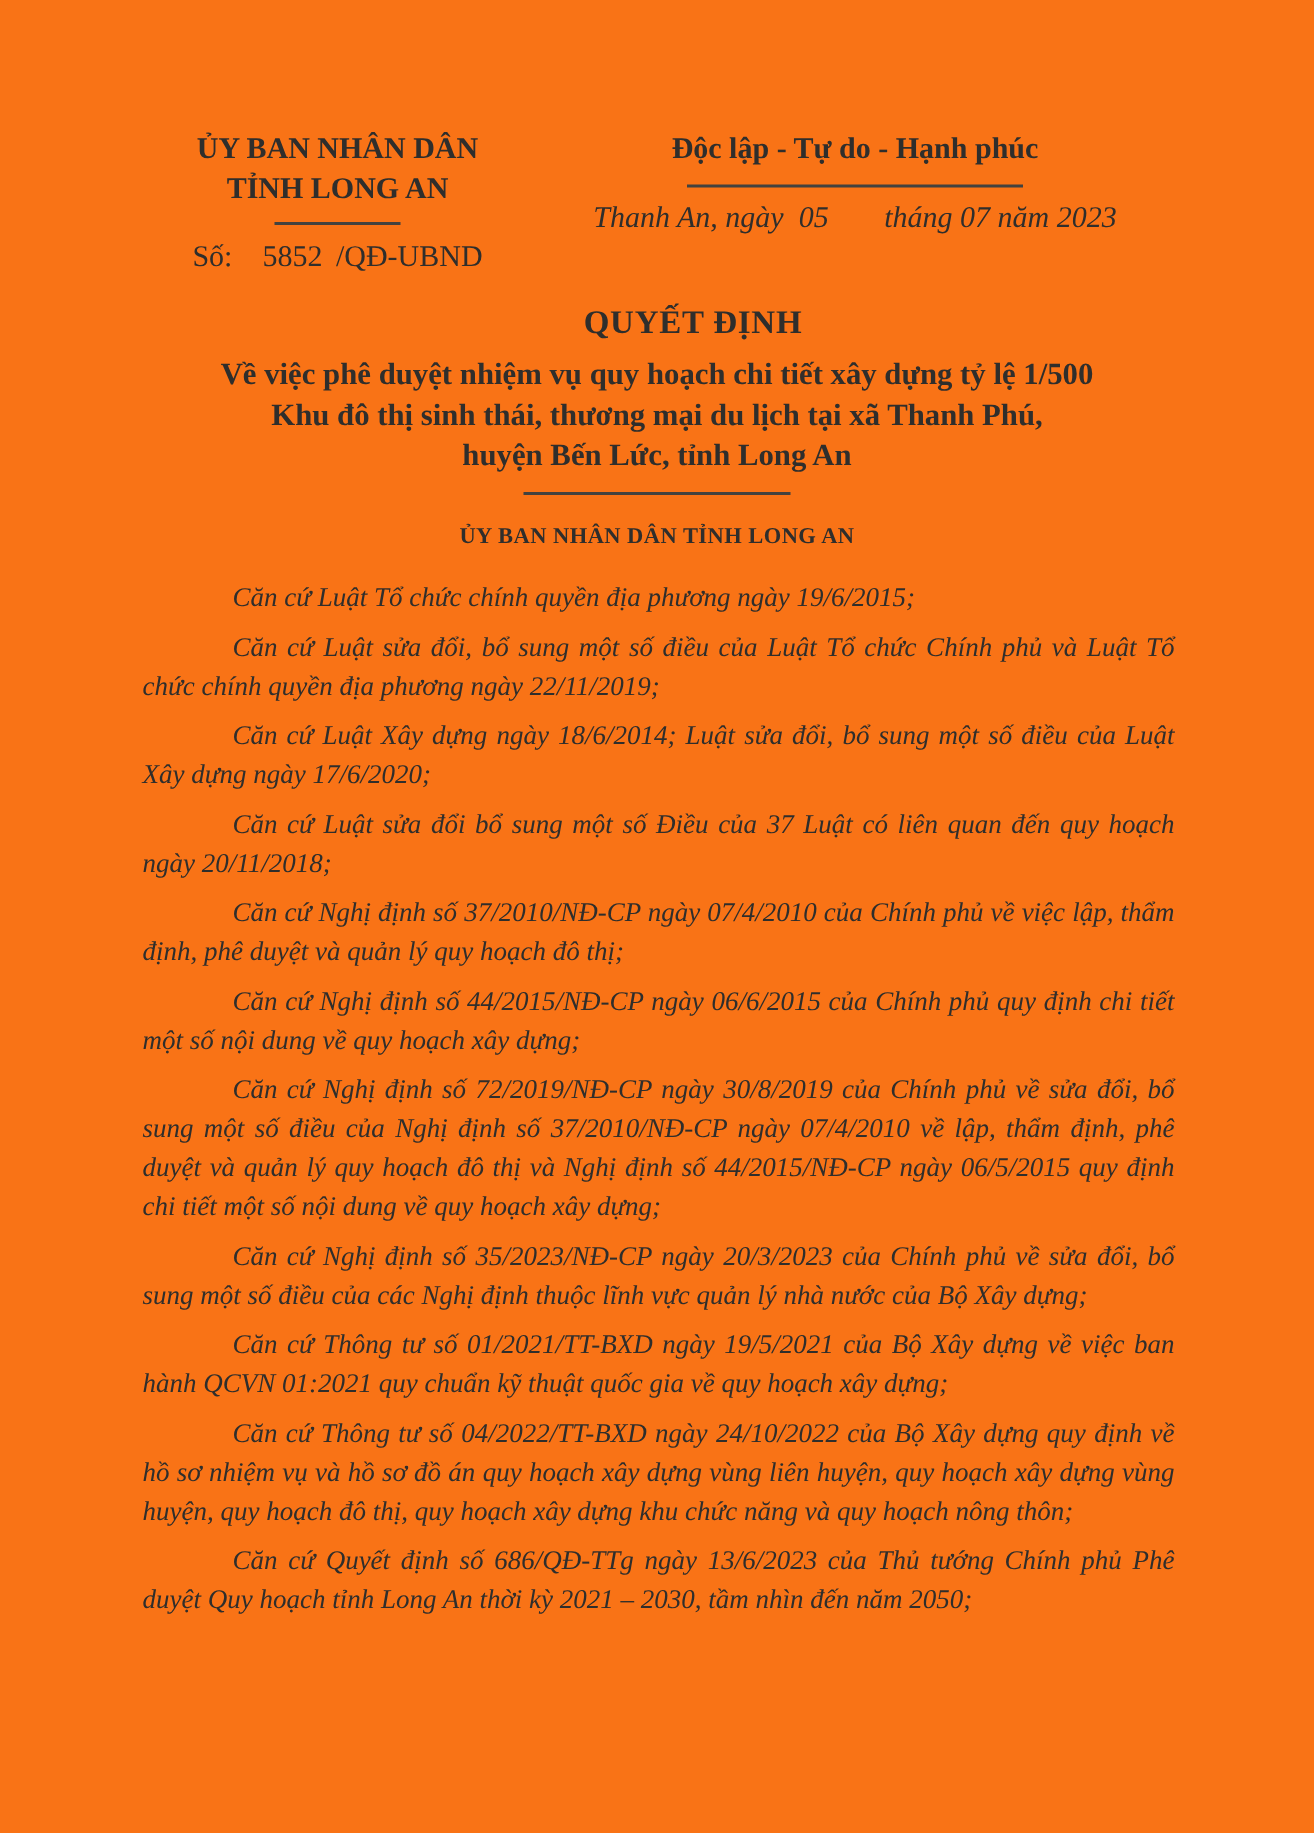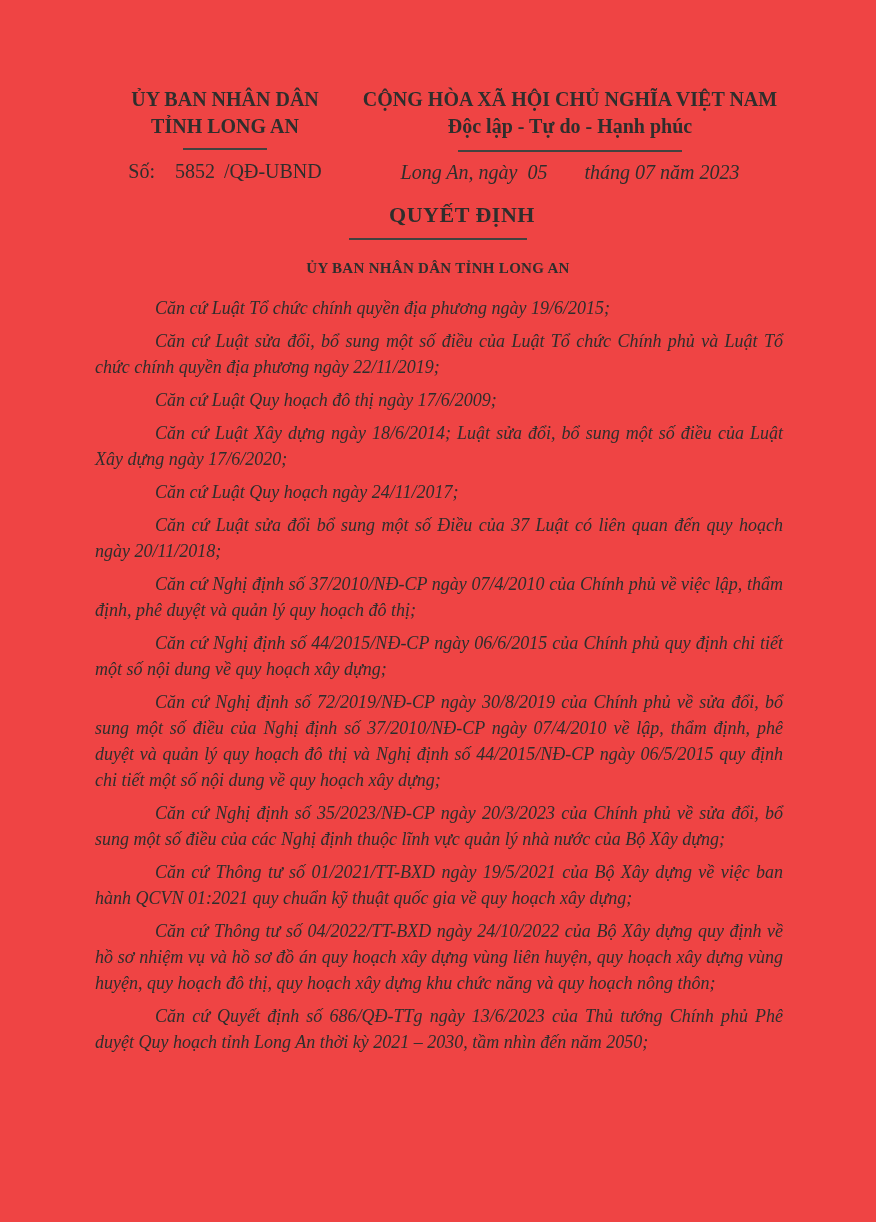--- a/index.html
+++ b/index.html
@@ -7,21 +7,21 @@
     margin: 0;
     padding: 0;
     background: #ffffff;
   }
   .page {
     position: relative;
     width: 876px;
     height: 1222px;
     margin: 0 auto;
     overflow: hidden;
-    background: #ef4444;
+    background: #f97316;
     color: #2f2e2c;
     font-family: "Liberation Serif", "DejaVu Serif", serif;
   }
   
   .hdr-left {
     position: absolute;
     left: 85px;
     top: 86px;
     width: 280px;
     text-align: center;
@@ -113,43 +113,45 @@
   <div class="hdr-left">
     <div class="agency-line">ỦY BAN NHÂN DÂN</div>
     <div class="agency-line">TỈNH LONG AN</div>
     <hr class="rule rule-left">
     <div class="doc-number">
       <span>Số:</span><span class="num">5852</span><span class="sym">/QĐ-UBND</span>
     </div>
   </div>
 
   <div class="hdr-right">
-    <div class="nat-line">CỘNG HÒA XÃ HỘI CHỦ NGHĨA VIỆT NAM</div>
     <div class="nat-line">Độc lập - Tự do - Hạnh phúc</div>
     <hr class="rule rule-right">
     <div class="dateline">
-      <span>Long An, ngày</span><span class="day">05</span><span class="rest">tháng 07 năm 2023</span>
+      <span>Thanh An, ngày</span><span class="day">05</span><span class="rest">tháng 07 năm 2023</span>
     </div>
   </div>
 
   <div class="main">
 
     <div class="decision-heading">QUYẾT ĐỊNH</div>
 
+    <div class="subtitle">
+      <div>Về việc phê duyệt nhiệm vụ quy hoạch chi tiết xây dựng tỷ lệ 1/500</div>
+      <div>Khu đô thị sinh thái, thương mại du lịch tại xã Thanh Phú,</div>
+      <div>huyện Bến Lức, tỉnh Long An</div>
+    </div>
 
     <hr class="title-rule">
 
     <div class="authority">ỦY BAN NHÂN DÂN TỈNH LONG AN</div>
 
     <div class="body-text">
       <p>Căn cứ Luật Tổ chức chính quyền địa phương ngày 19/6/2015;</p>
       <p>Căn cứ Luật sửa đổi, bổ sung một số điều của Luật Tổ chức Chính phủ và Luật Tổ chức chính quyền địa phương ngày 22/11/2019;</p>
-      <p>Căn cứ Luật Quy hoạch đô thị ngày 17/6/2009;</p>
       <p>Căn cứ Luật Xây dựng ngày 18/6/2014; Luật sửa đổi, bổ sung một số điều của Luật Xây dựng ngày 17/6/2020;</p>
-      <p>Căn cứ Luật Quy hoạch ngày 24/11/2017;</p>
       <p>Căn cứ Luật sửa đổi bổ sung một số Điều của 37 Luật có liên quan đến quy hoạch ngày 20/11/2018;</p>
       <p>Căn cứ Nghị định số 37/2010/NĐ-CP ngày 07/4/2010 của Chính phủ về việc lập, thẩm định, phê duyệt và quản lý quy hoạch đô thị;</p>
       <p>Căn cứ Nghị định số 44/2015/NĐ-CP ngày 06/6/2015 của Chính phủ quy định chi tiết một số nội dung về quy hoạch xây dựng;</p>
       <p>Căn cứ Nghị định số 72/2019/NĐ-CP ngày 30/8/2019 của Chính phủ về sửa đổi, bổ sung một số điều của Nghị định số 37/2010/NĐ-CP ngày 07/4/2010 về lập, thẩm định, phê duyệt và quản lý quy hoạch đô thị và Nghị định số 44/2015/NĐ-CP ngày 06/5/2015 quy định chi tiết một số nội dung về quy hoạch xây dựng;</p>
       <p>Căn cứ Nghị định số 35/2023/NĐ-CP ngày 20/3/2023 của Chính phủ về sửa đổi, bổ sung một số điều của các Nghị định thuộc lĩnh vực quản lý nhà nước của Bộ Xây dựng;</p>
       <p>Căn cứ Thông tư số 01/2021/TT-BXD ngày 19/5/2021 của Bộ Xây dựng về việc ban hành QCVN 01:2021 quy chuẩn kỹ thuật quốc gia về quy hoạch xây dựng;</p>
       <p>Căn cứ Thông tư số 04/2022/TT-BXD ngày 24/10/2022 của Bộ Xây dựng quy định về hồ sơ nhiệm vụ và hồ sơ đồ án quy hoạch xây dựng vùng liên huyện, quy hoạch xây dựng vùng huyện, quy hoạch đô thị, quy hoạch xây dựng khu chức năng và quy hoạch nông thôn;</p>
       <p>Căn cứ Quyết định số 686/QĐ-TTg ngày 13/6/2023 của Thủ tướng Chính phủ Phê duyệt Quy hoạch tỉnh Long An thời kỳ 2021 – 2030, tầm nhìn đến năm 2050;</p>
     </div>
 

